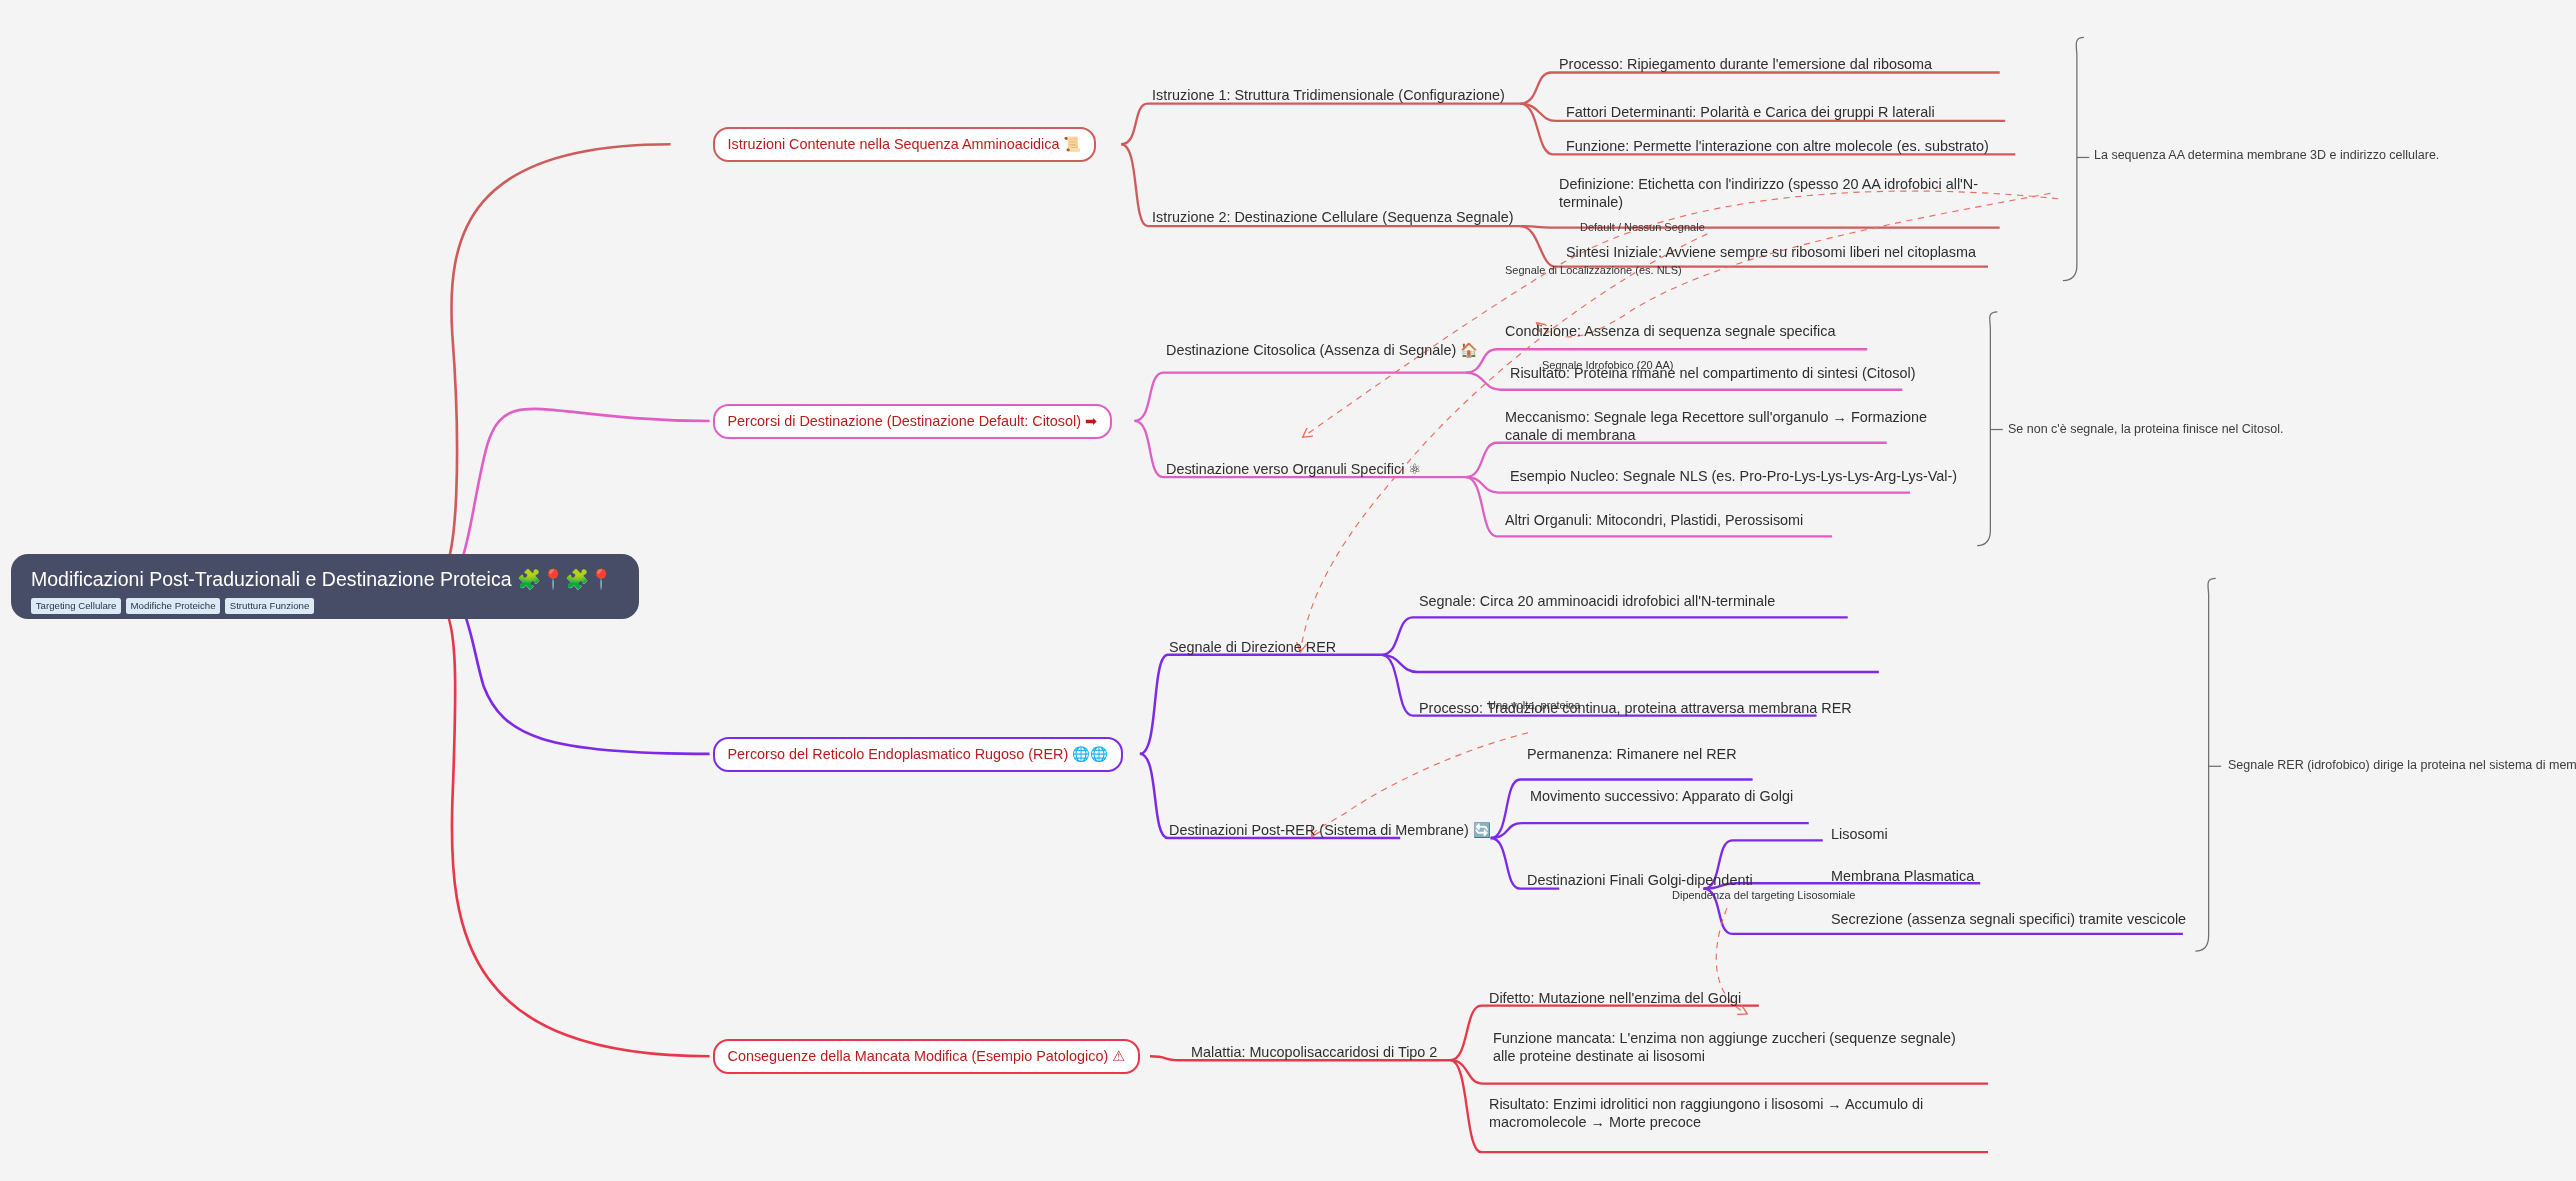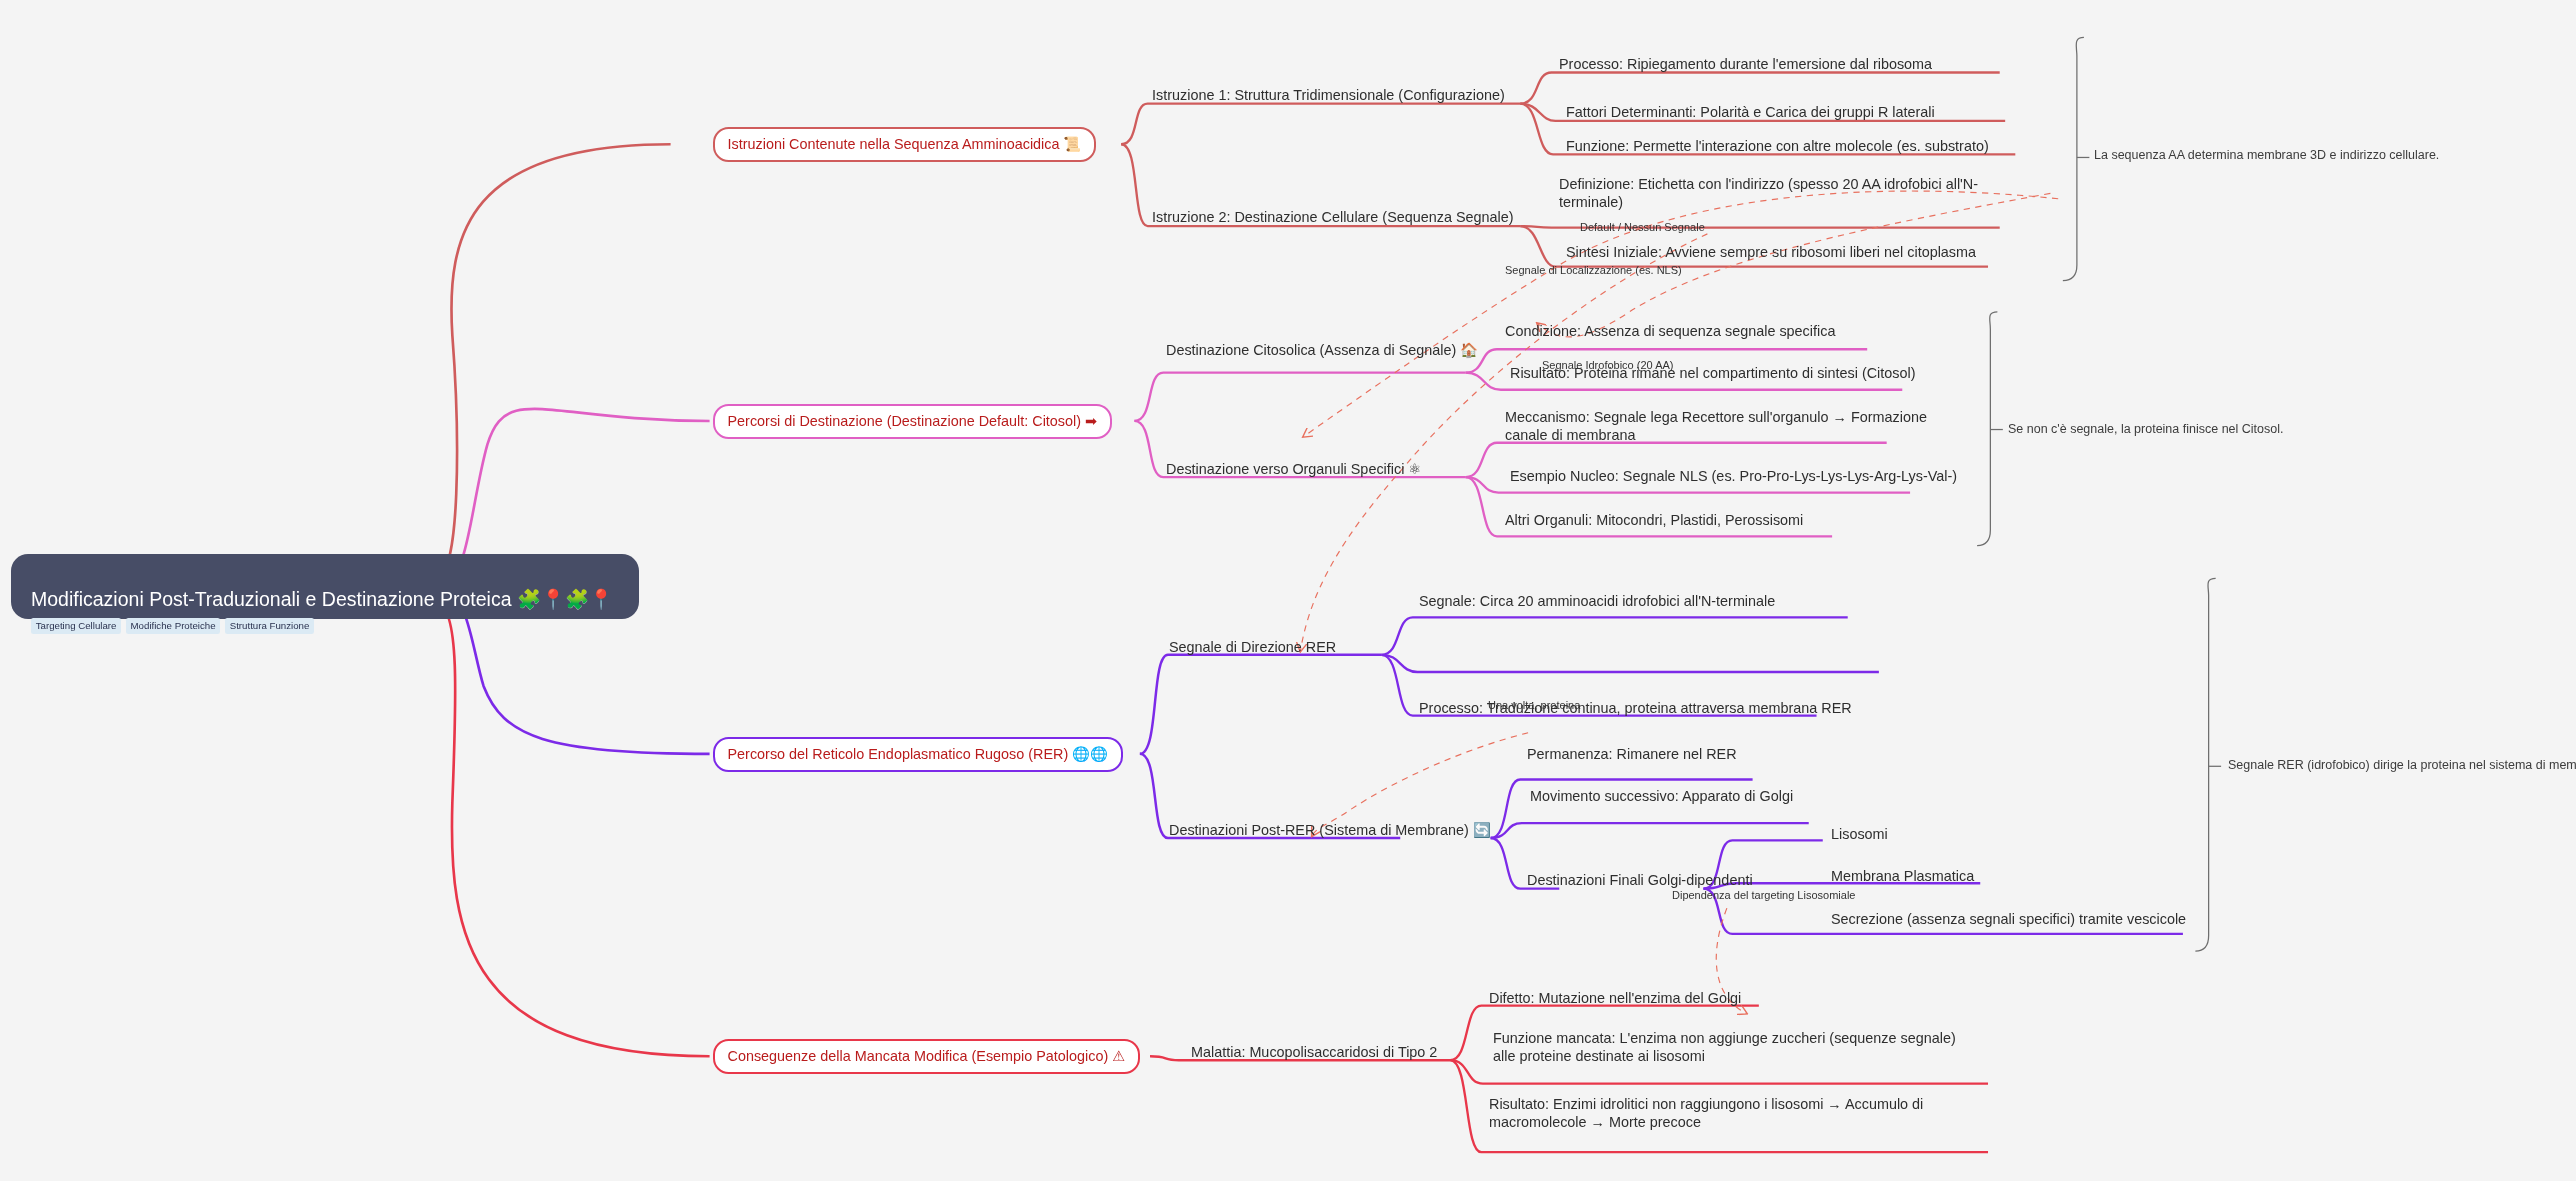--- a/index.html
+++ b/index.html
@@ -21,21 +21,20 @@
     padding:14px 20px 11px 20px;
     box-sizing:border-box;
     color:#ffffff;
   }
   .root-title{
     font-size:19.5px;
     line-height:23.4px;
     color:#ffffff;
     white-space:nowrap;
     font-weight:400;
-    margin-top:20px;
   }
   .root-tags{margin-top:7px;display:flex;gap:4.7px;}
   .root-tag{
     background:#dbeaf4;
     color:#2b3350;
     font-size:9.7px;
     line-height:11.7px;
     padding:1.6px 4.7px 2.3px 4.7px;
     border-radius:2.3px;
     white-space:nowrap;

